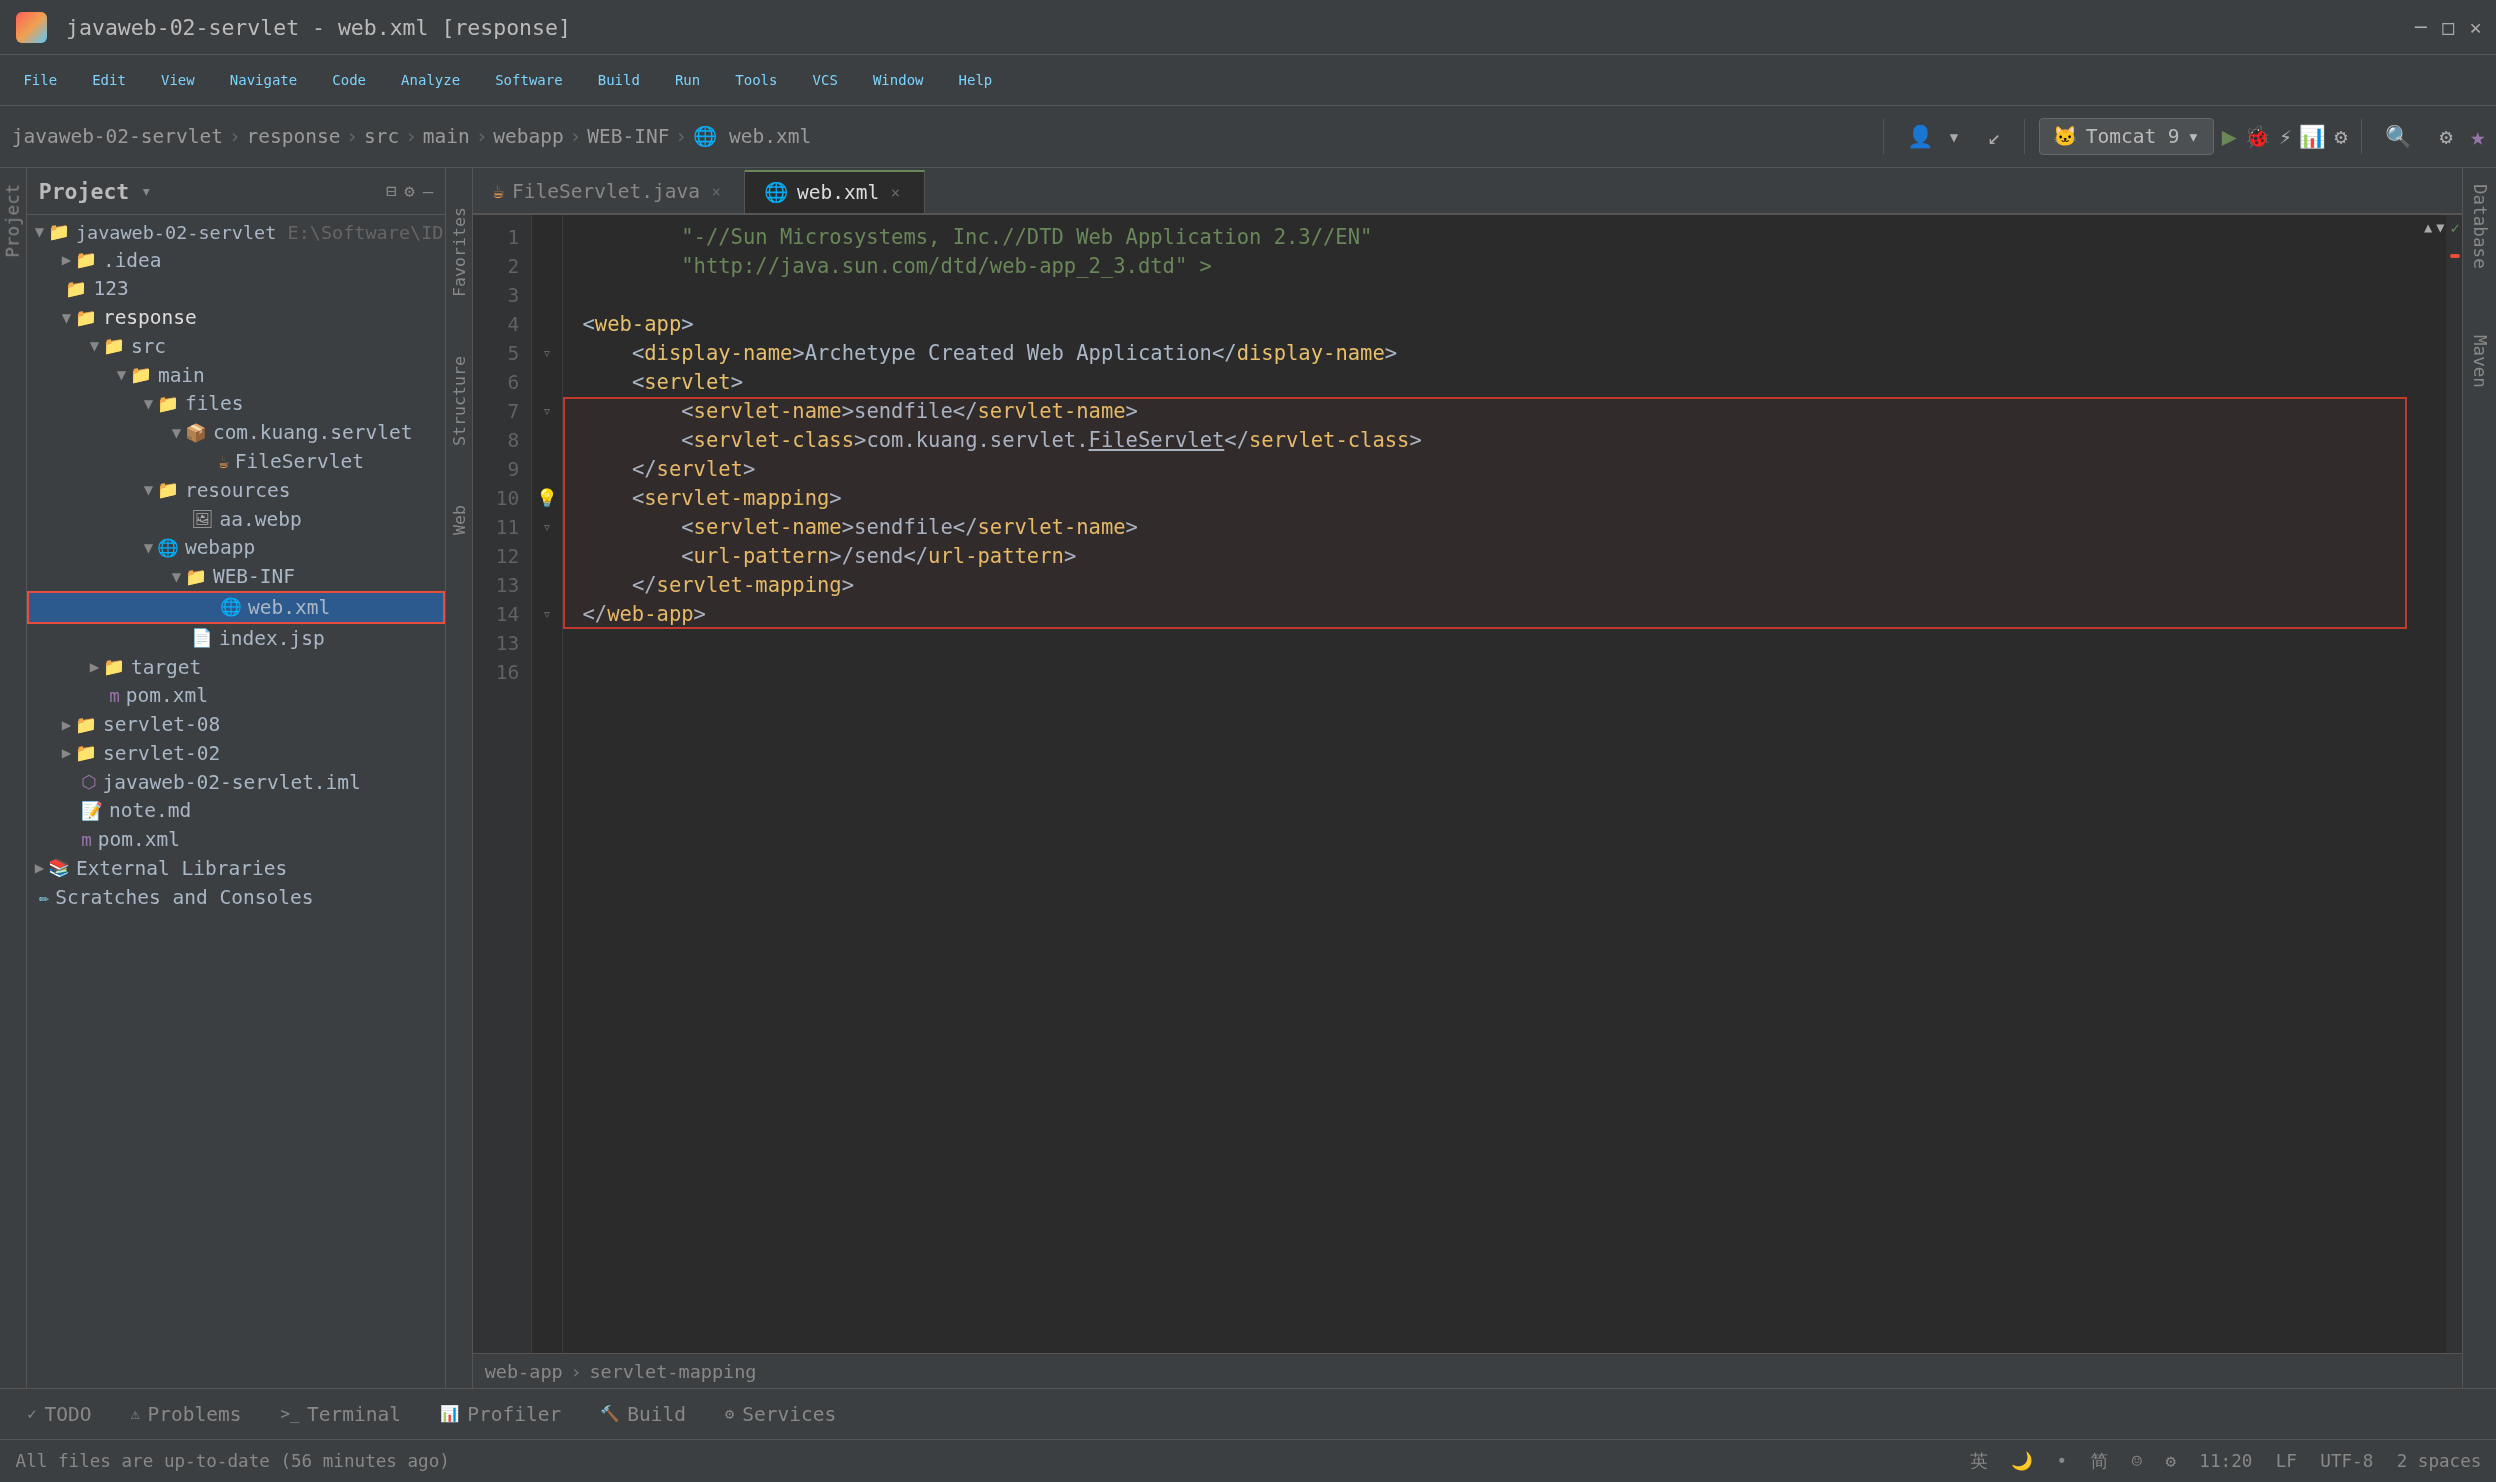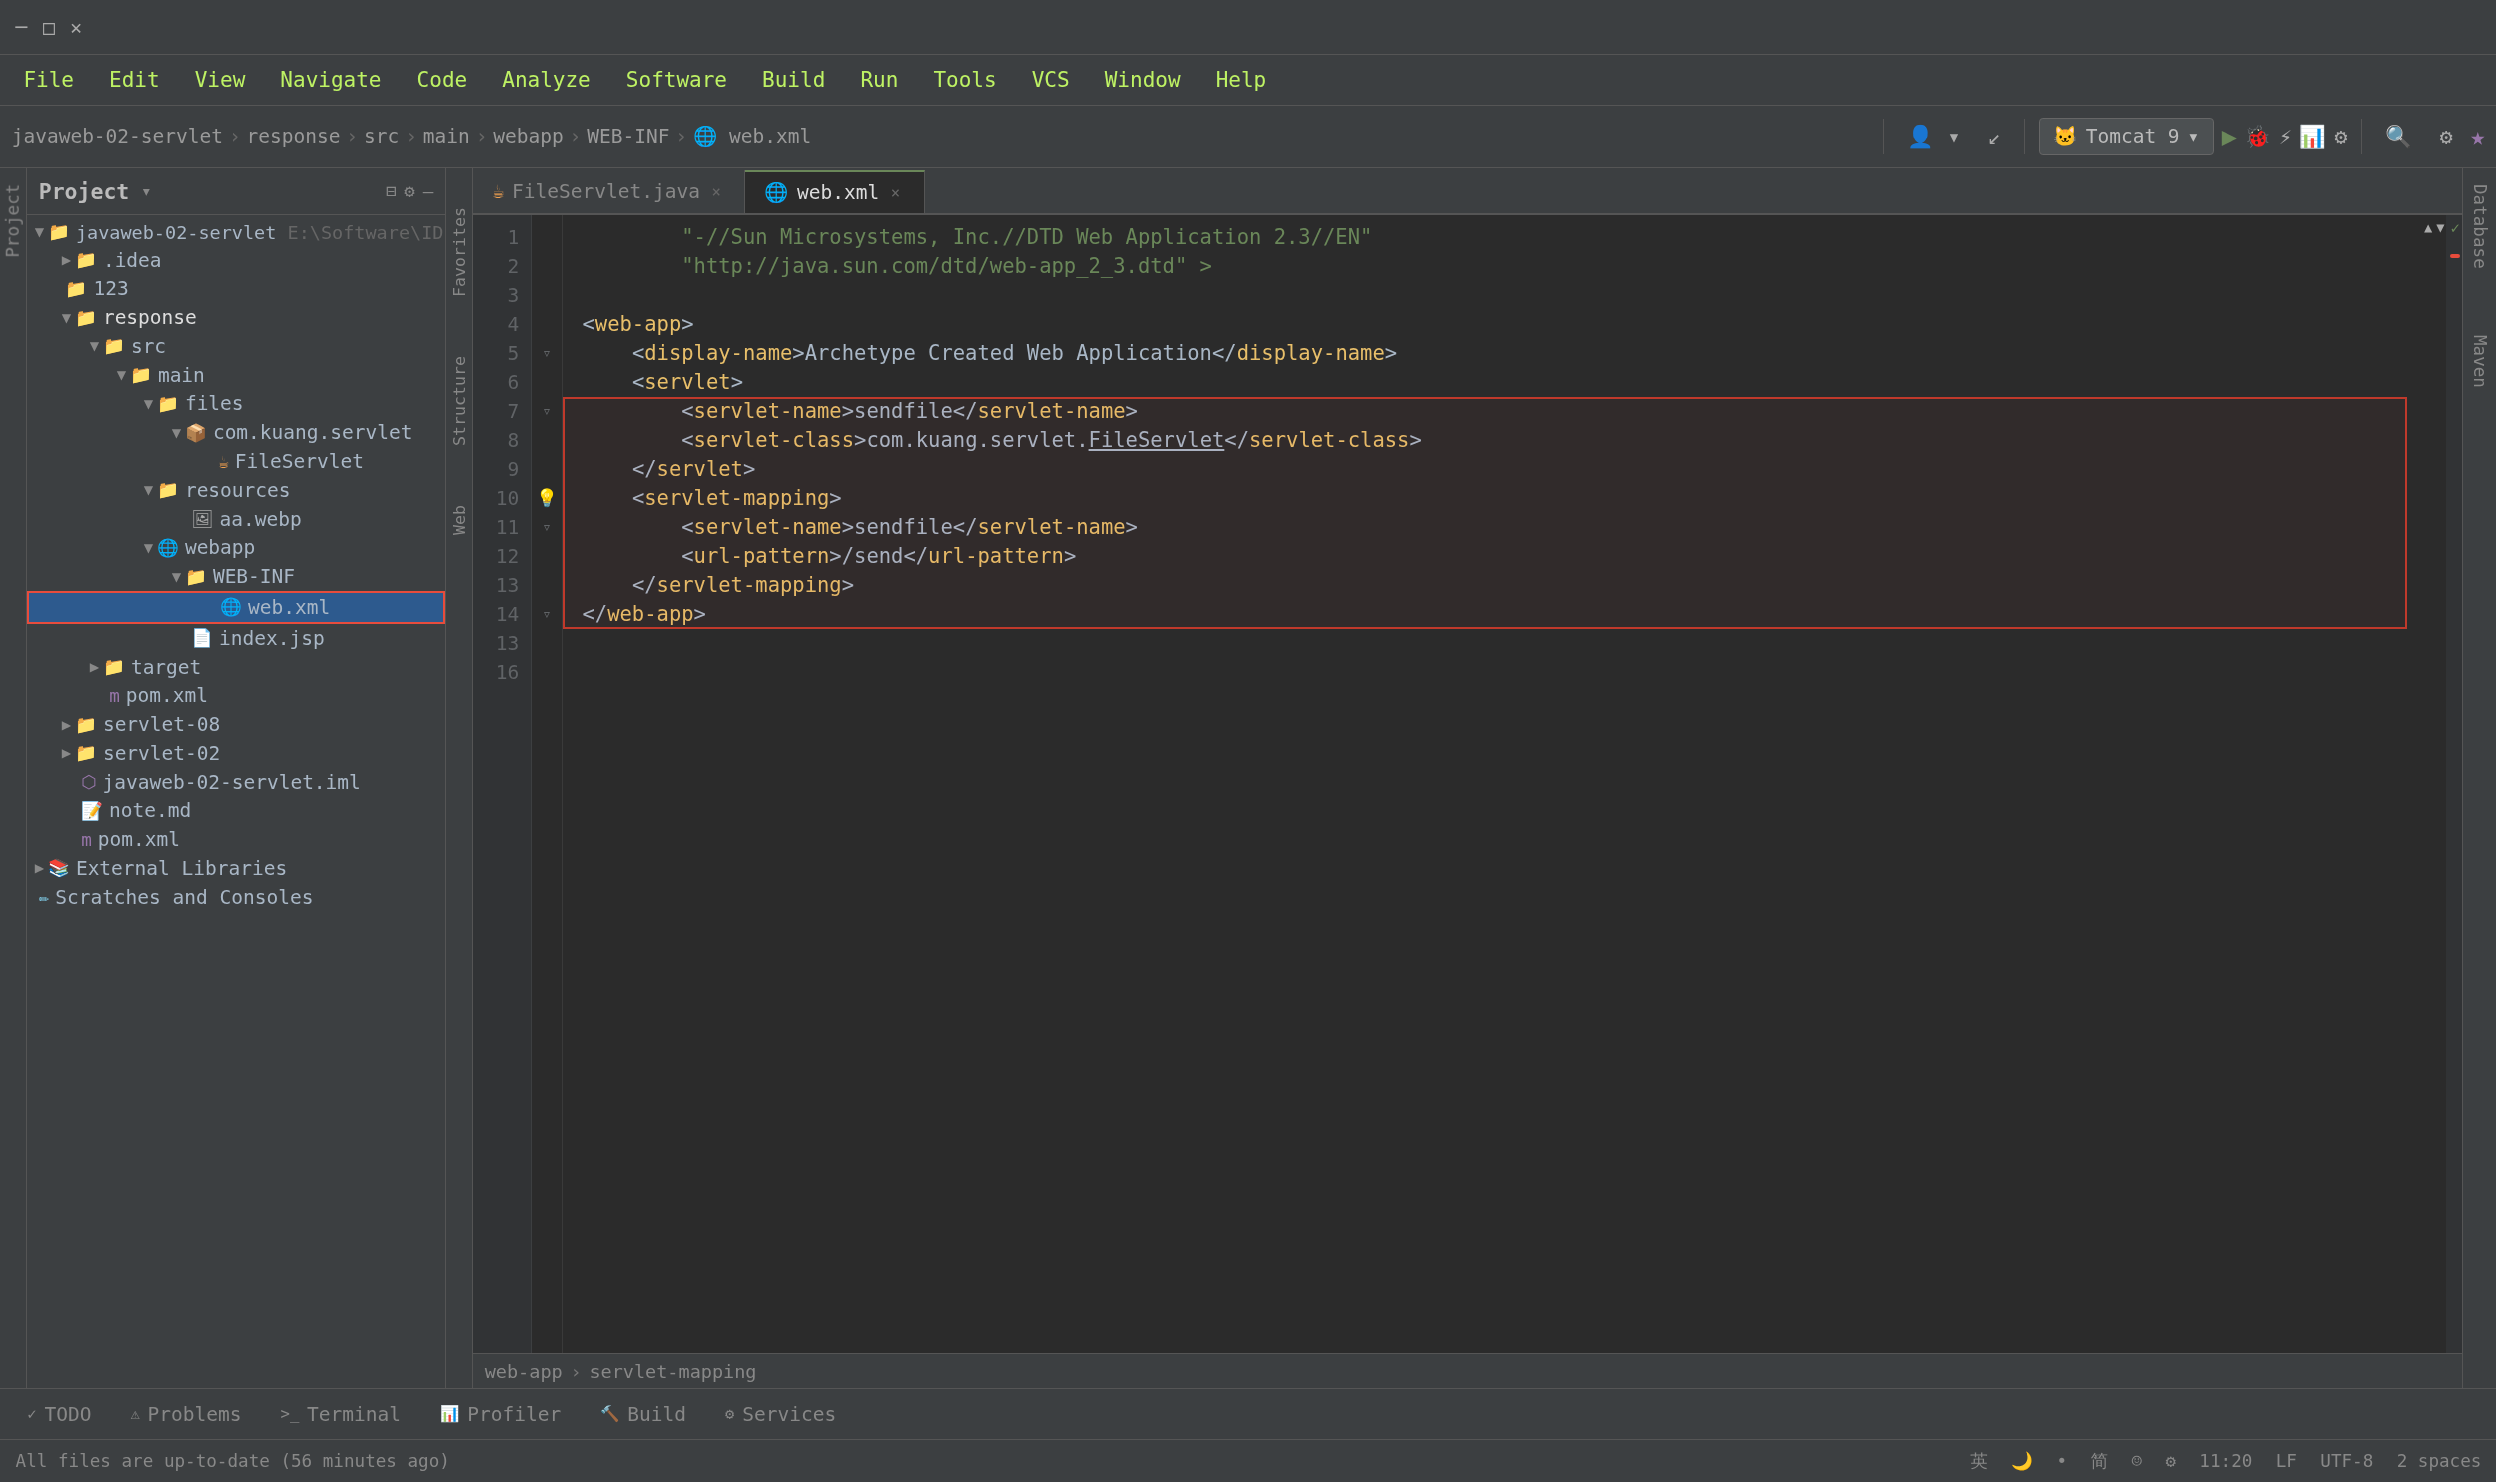--- a/index.html
+++ b/index.html
@@ -47,23 +47,23 @@
     .menubar {
       height: 51px;
       background: #3c3f41;
       display: flex;
       align-items: center;
       padding: 0 7.8px;
       border-bottom: 1px solid #555;
       gap: 3.9px;
     }
     .menu-item {
-      color: #bef264;
+      color: #7dd3fc;
       padding: 5.9px 15.6px;
-      font-size: 21px;
+      font-size: 14px;
       cursor: pointer;
       border-radius: 2.9px;
     }
 
     
     .toolbar {
       height: 62px;
       background: #3c3f41;
       display: flex;
       align-items: center;
@@ -359,20 +359,24 @@
       width: 9.8px;
       height: 3.9px;
       background: #e74c3c;
       border-radius: 2px;
     }
   </style>
 </head>
 <body>
 
 <div class="titlebar">
+  <div class="titlebar-left">
+    <div class="intellij-logo"></div>
+    <span class="titlebar-title">javaweb-02-servlet - web.xml [response]</span>
+  </div>
   <div class="titlebar-controls">
     <span class="titlebar-btn">─</span>
     <span class="titlebar-btn">□</span>
     <span class="titlebar-btn">✕</span>
   </div>
 </div>
 
 <div class="menubar">
   <span class="menu-item">File</span>
   <span class="menu-item">Edit</span>

